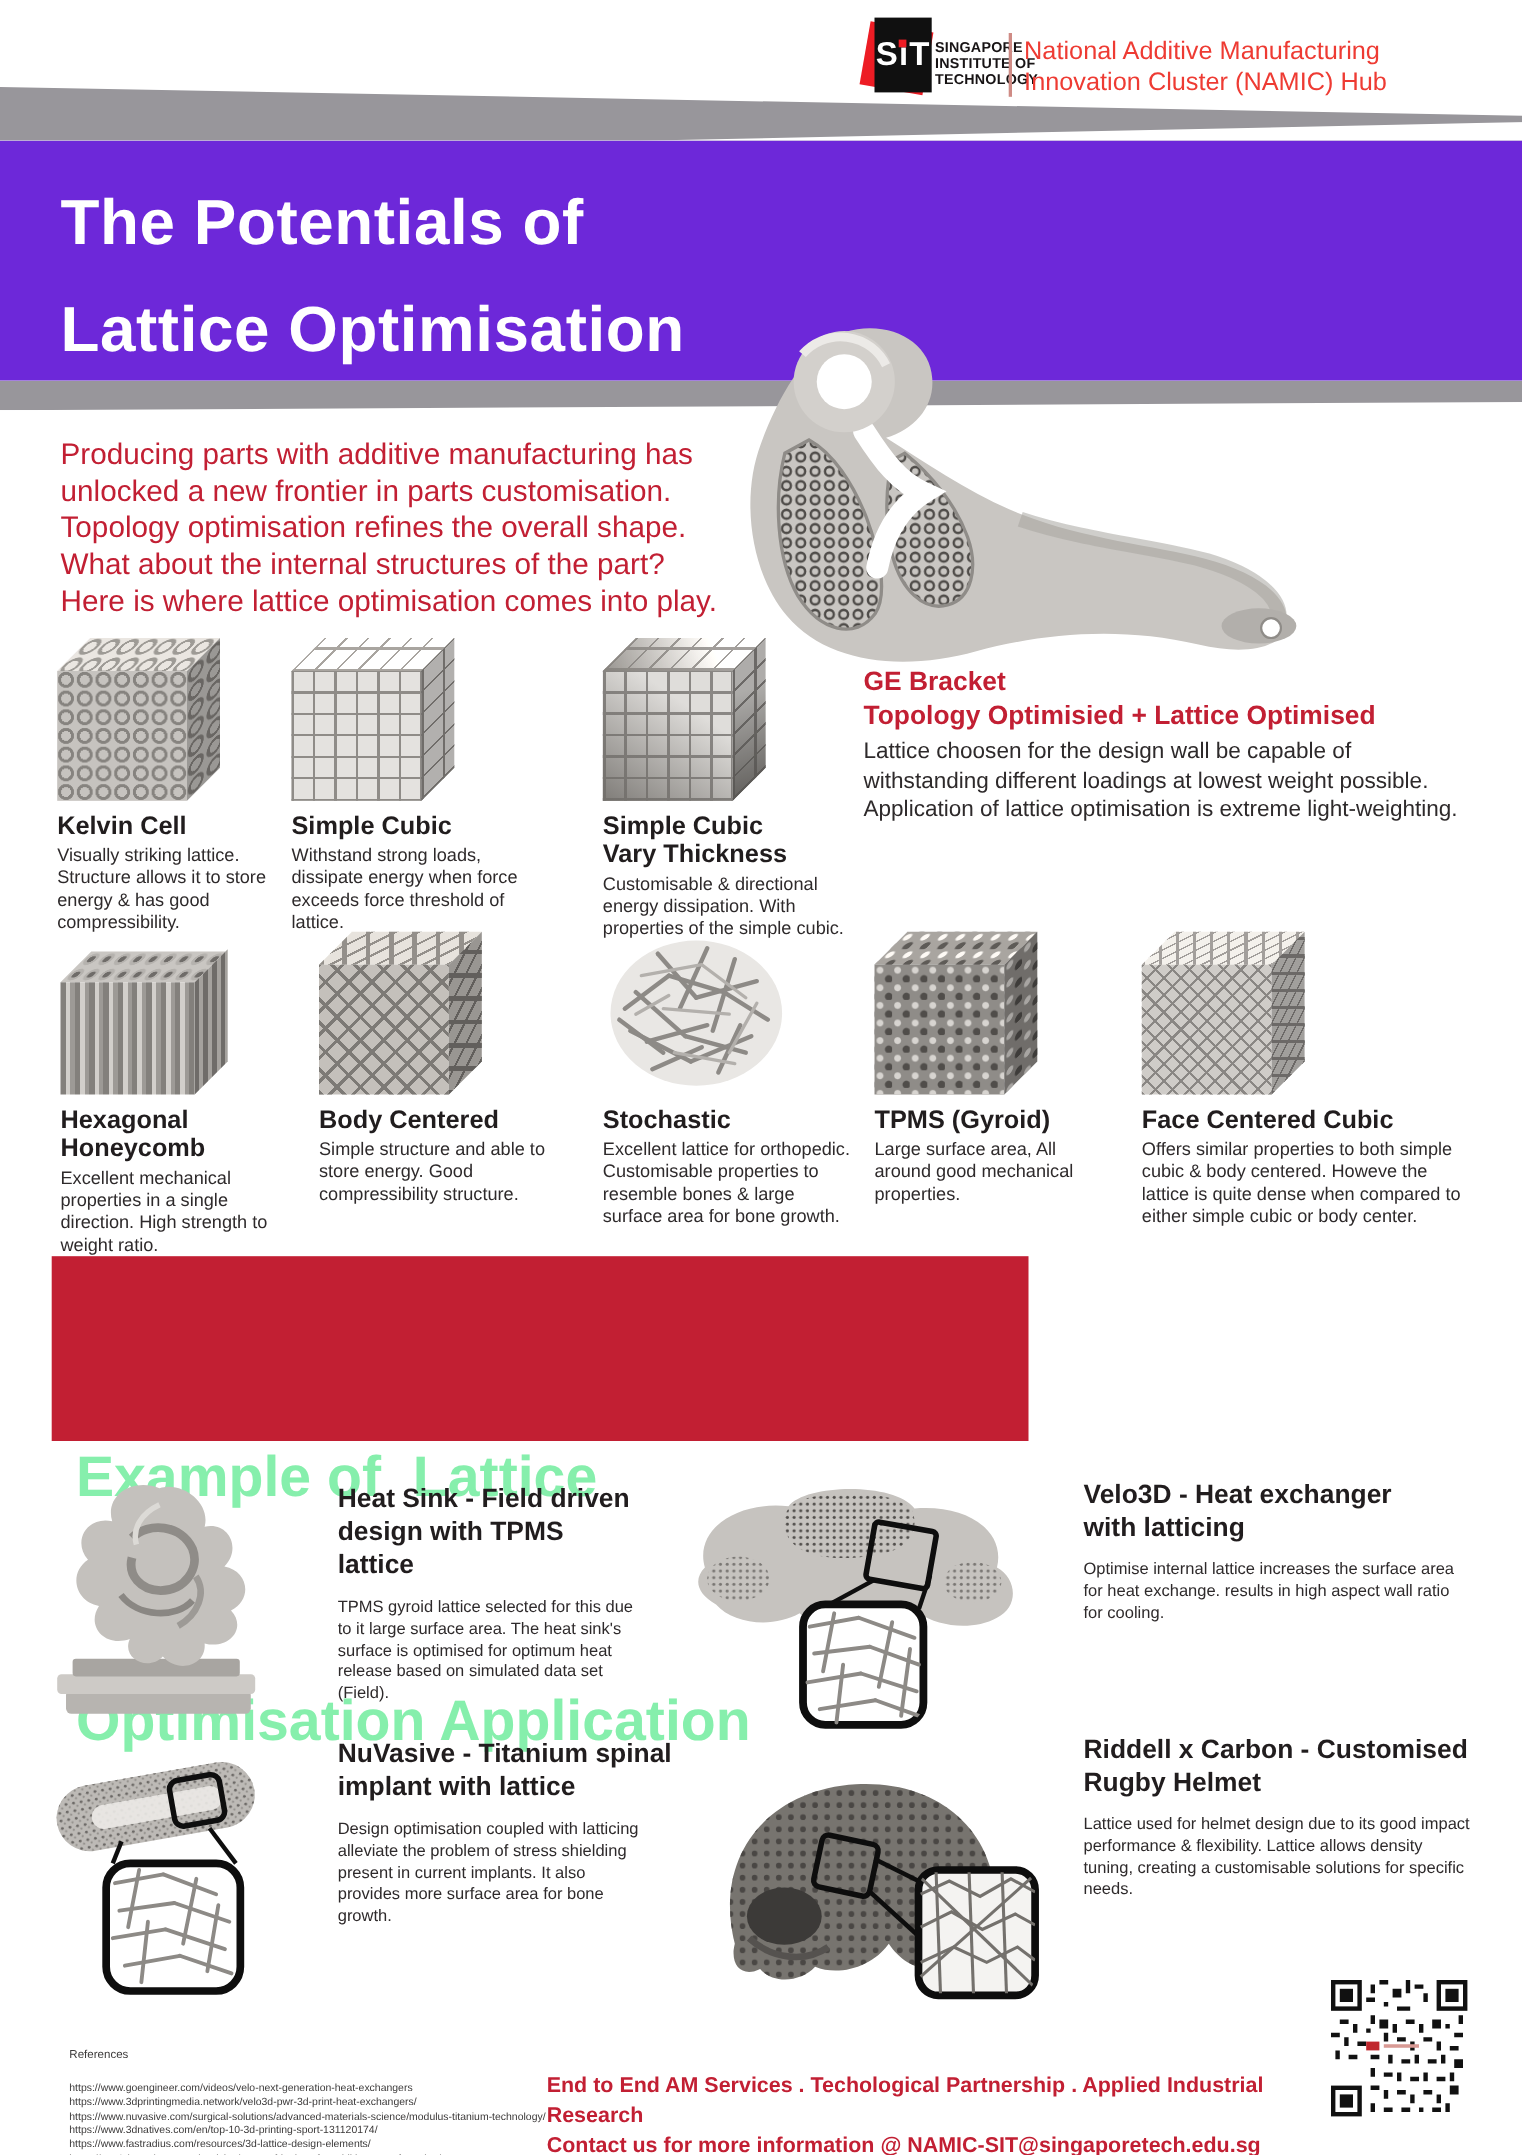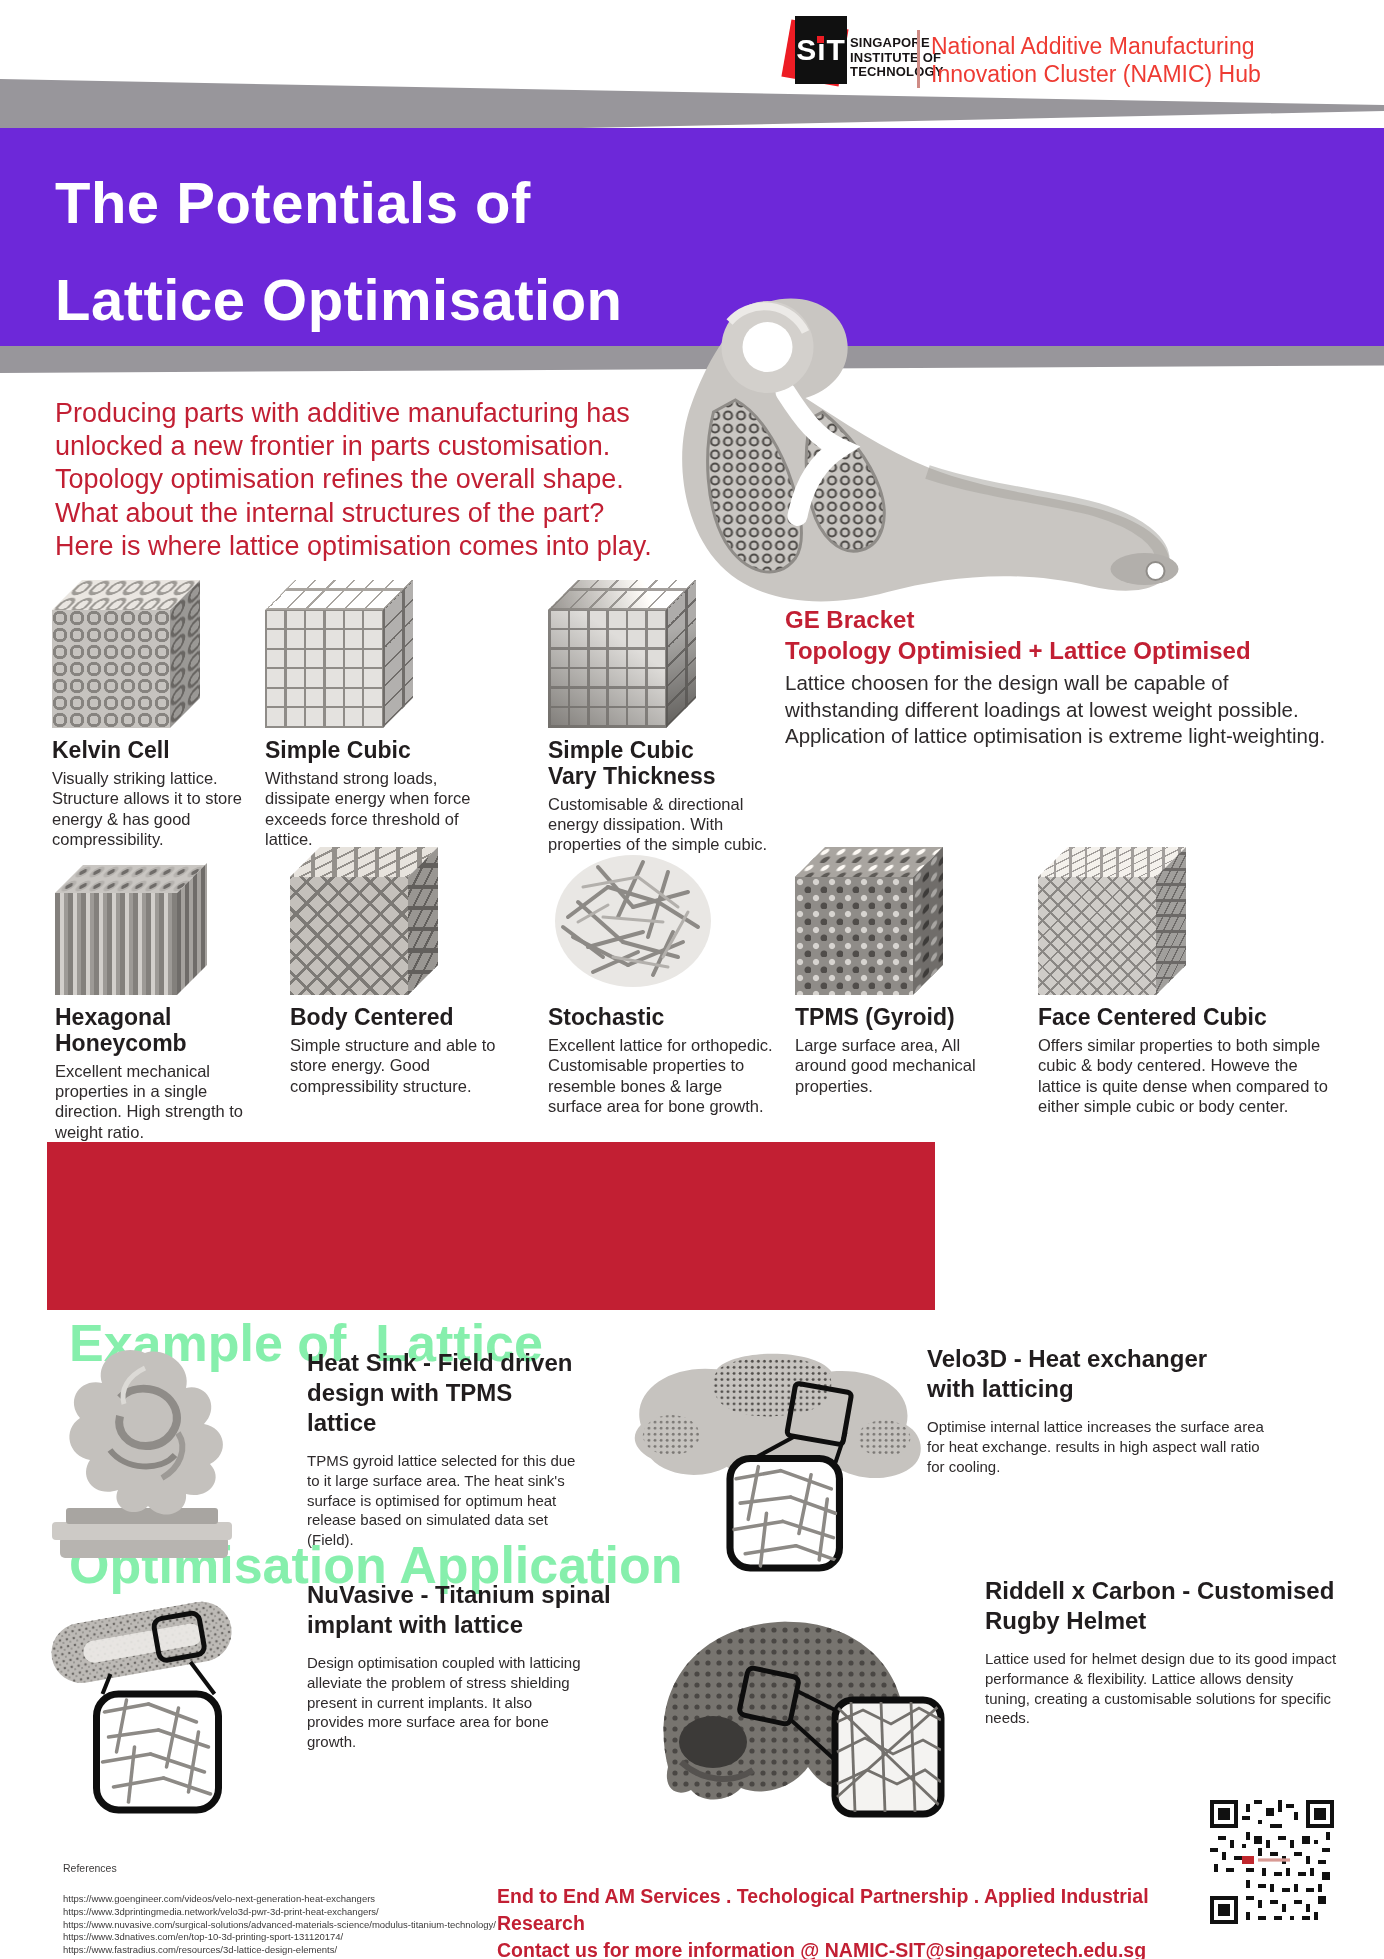--- a/index.html
+++ b/index.html
@@ -325,21 +325,21 @@
         <path d="M163,222 L213,214"></path>
           <path d="M213,214 L252,228"></path>
           <path d="M176,136 L166,188"></path>
         <path d="M228,144 L216,202"></path>
           <path d="M244,168 L236,228"></path>
           <path d="M184,182 L178,234"></path>
       </g>
     </svg>
   </div>
 
-  <div class="abs" style="left:927px;top:1344px;width:355px">
+  <div class="abs" style="left:985px;top:1344px;width:355px">
     <div class="app-title" style="width:330px">Velo3D - Heat exchanger with latticing</div>
     <div class="app-body" style="width:352px">Optimise internal lattice increases the surface area for heat exchange. results in high aspect wall ratio for cooling.</div>
   </div>
 
   <div class="abs" style="left:36px;top:1582px">
     <svg width="215" height="235" viewBox="0 0 210 235">
       <defs>
         <pattern id="spk" width="7" height="7" patternUnits="userSpaceOnUse">
           <circle cx="2" cy="2" r="1.3" fill="#6b6865"></circle>
             <circle cx="5" cy="5" r="1" fill="#8f8c88"></circle>

